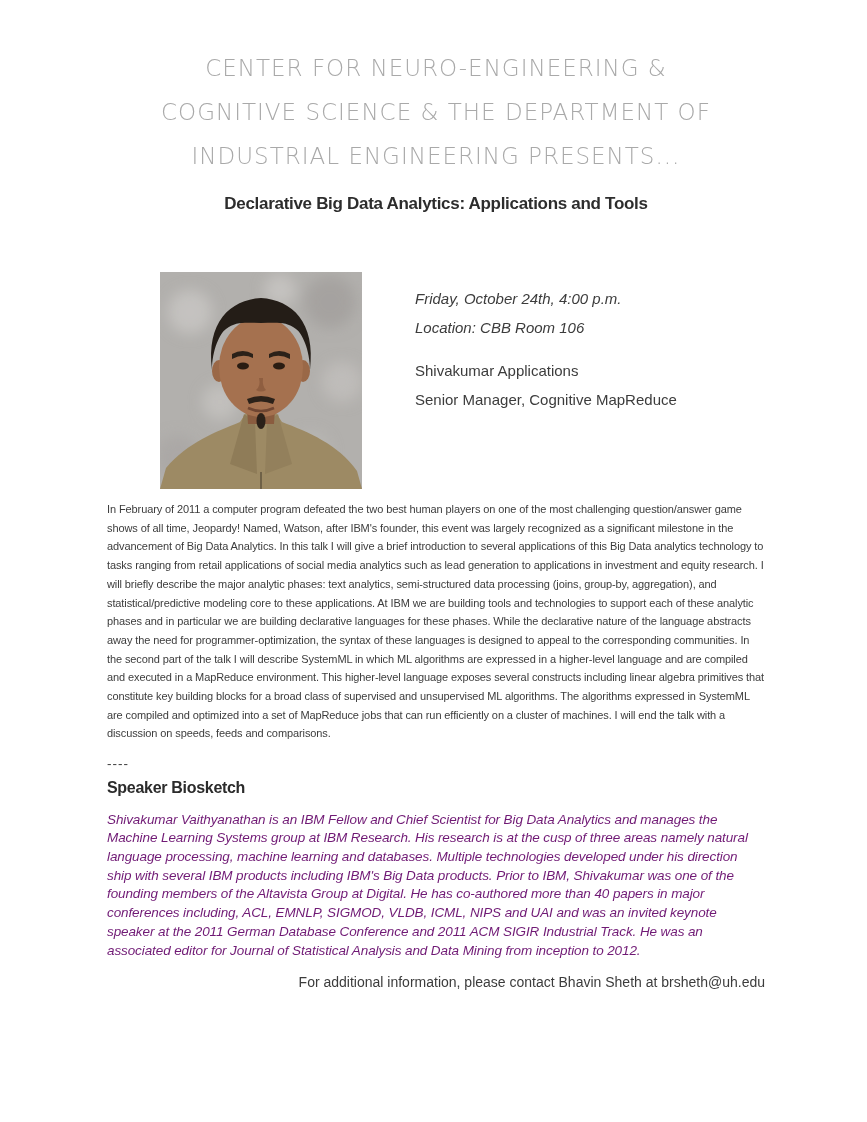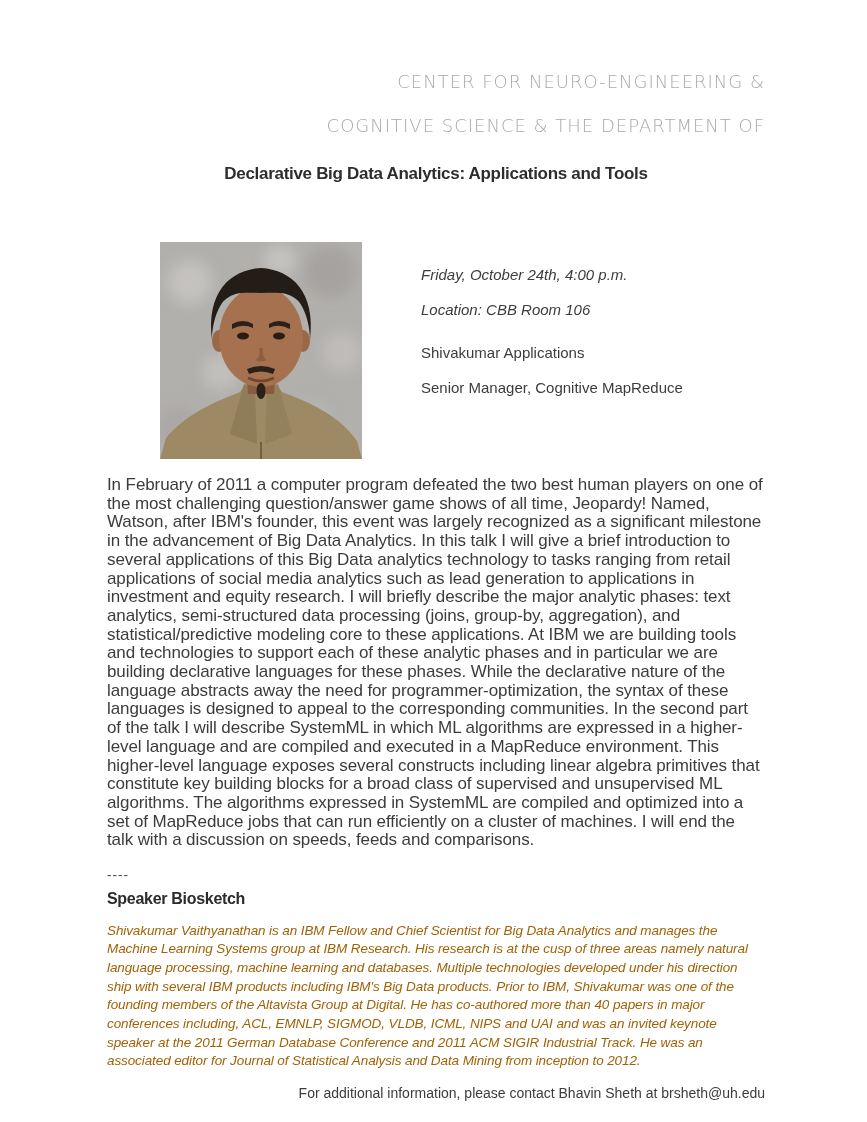--- a/index.html
+++ b/index.html
@@ -12,25 +12,25 @@
     width: 867px;
     height: 1122px;
     margin: 0 auto;
     background: #ffffff;
     overflow: hidden;
     font-family: "Liberation Sans", sans-serif;
     box-sizing: border-box;
     padding: 0 102px 0 107px;
   }
   .masthead {
-    margin-top: 60px;
-    text-align: right;
+    margin-top: 46px;
+    text-align: center;
     font-family: "DejaVu Sans", "Liberation Sans", sans-serif;
     font-weight: 200;
-    font-size: 18px;
+    font-size: 23px;
     line-height: 44px;
     letter-spacing: 1px;
     color: #a9a9a9;
   }
   .talk-title {
     margin-top: 16px;
     text-align: center;
     font-size: 17px;
     font-weight: 600;
     letter-spacing: -0.3px;
@@ -52,23 +52,23 @@
     margin-left: 45px;
     padding-top: 8px;
     font-size: 15px;
     line-height: 21px;
     color: #3c3c3c;
   }
   .event-details .when-where {
     font-style: italic;
     margin: 0 0 22px 0;
   }
-  .event-details p { margin: 14px; }
+  .event-details p { margin: 8px; }
   .abstract {
-    font-size: 17px;
+    font-size: 11px;
     line-height: 18.7px;
     letter-spacing: -0.1px;
     color: #3c3c3c;
     text-align: left;
   }
   .divider {
     margin-top: 13px;
     font-size: 13.5px;
     color: #3c3c3c;
     letter-spacing: 1px;
@@ -78,36 +78,37 @@
     font-size: 16px;
     font-weight: 600;
     letter-spacing: -0.3px;
     color: #2b2b2b;
   }
   .bio-text {
     font-style: italic;
     font-size: 13.5px;
     line-height: 18.7px;
     letter-spacing: -0.1px;
-    color: #a16207;
+    color: #701a75;
   }
   .footer-contact {
     text-align: right;
     font-size: 14px;
     color: #3c3c3c;
   }
 </style>
 </head>
 <body>
 
 <div class="page">
 
   <div class="masthead">
     <div>CENTER FOR NEURO-ENGINEERING &amp;</div>
     <div>COGNITIVE SCIENCE &amp; THE DEPARTMENT OF</div>
+    <div>INDUSTRIAL ENGINEERING PRESENTS...</div>
   </div>
 
   <h1 class="talk-title">Declarative Big Data Analytics: Applications and Tools</h1>
 
   <div class="speaker-row">
     <div class="photo-frame">
       <svg viewBox="0 0 202 217" width="202" height="217" aria-hidden="true">
         <defs>
           <filter id="soft" x="-40%" y="-40%" width="180%" height="180%">
             <feGaussianBlur stdDeviation="7"></feGaussianBlur>

